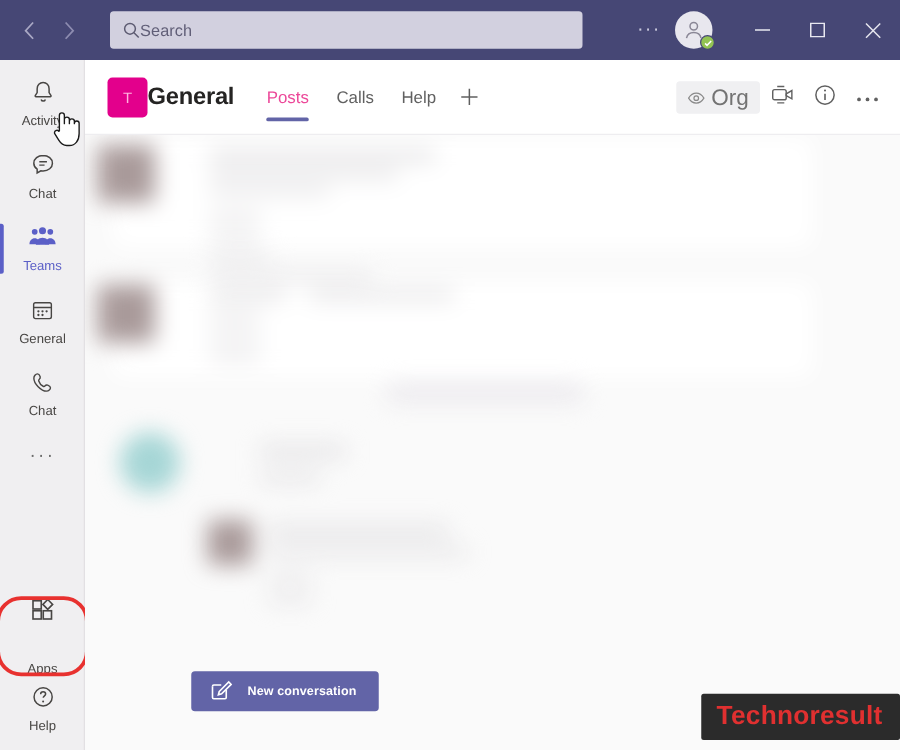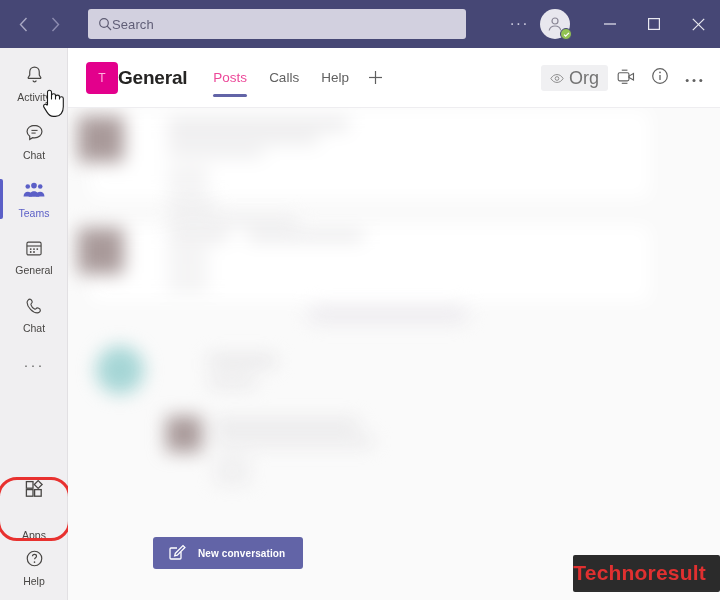--- a/index.html
+++ b/index.html
@@ -140,21 +140,21 @@
     display: flex; align-items: center; gap: 12px;
     background: #6264a7; color: #fff; border-radius: 3px;
     height: 32px; padding: 0 18px 0 15px;
     font-size: 10px; font-weight: bold; letter-spacing: .1px;
   }
 
   
   .watermark {
     position: absolute; right: 0px; bottom: 8px;
     background: #2b2b2b; color: #e03030; font-weight: bold;
-    font-size: 21px; padding: 6px 14px 7px 0; border-radius: 2px;
+    font-size: 21px; padding: 6px 14px 7px 12px; border-radius: 2px;
     letter-spacing: .2px;
   }
 
   
   .cursor { position: absolute; left: 40px; top: 86px; pointer-events: none; }
 </style>
 </head>
 <body>
 
 <div id="app">

